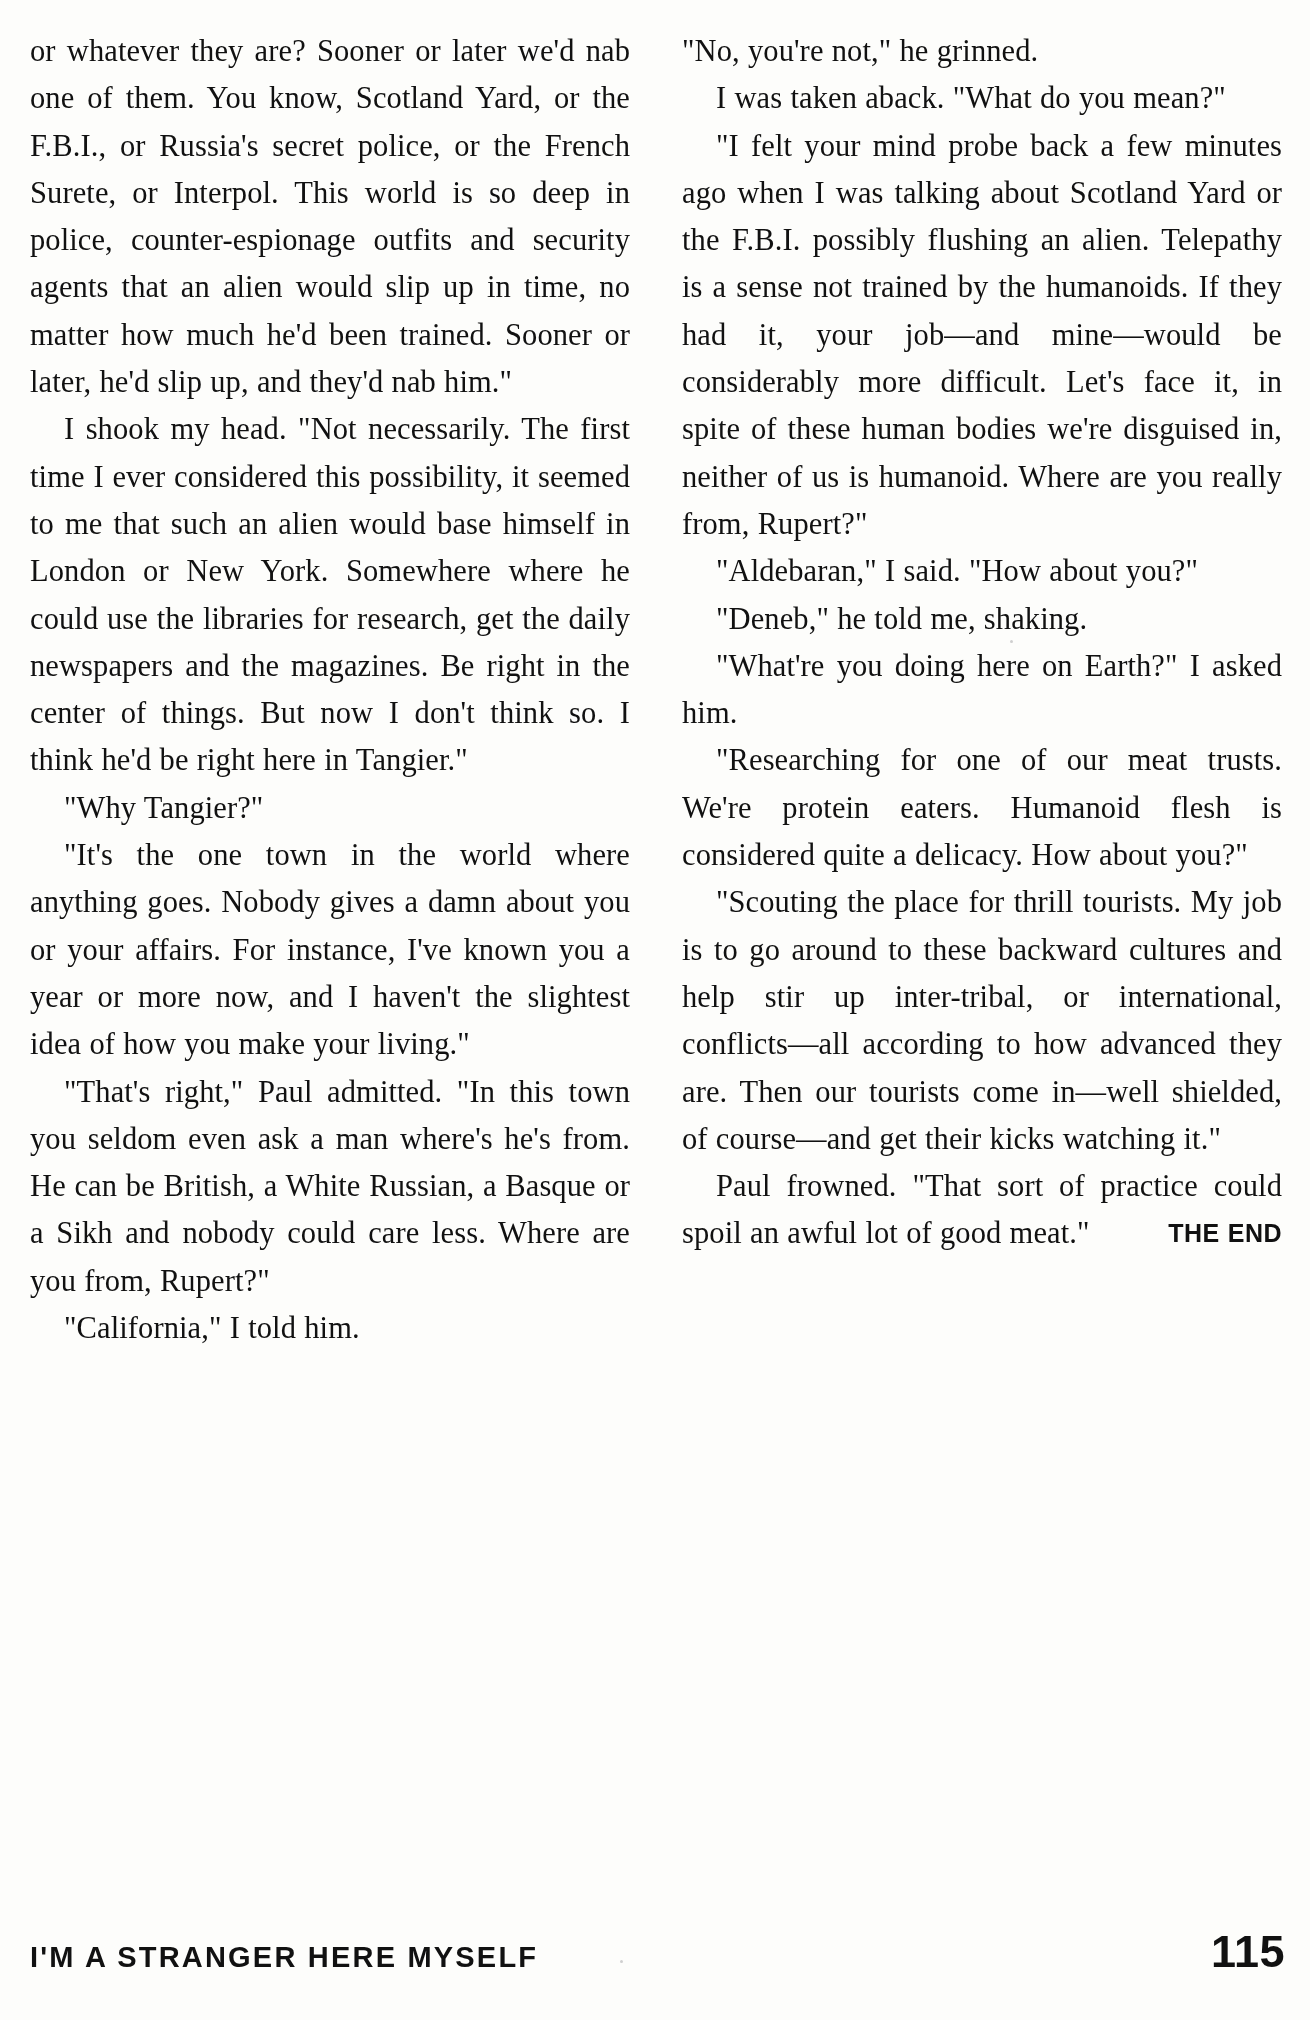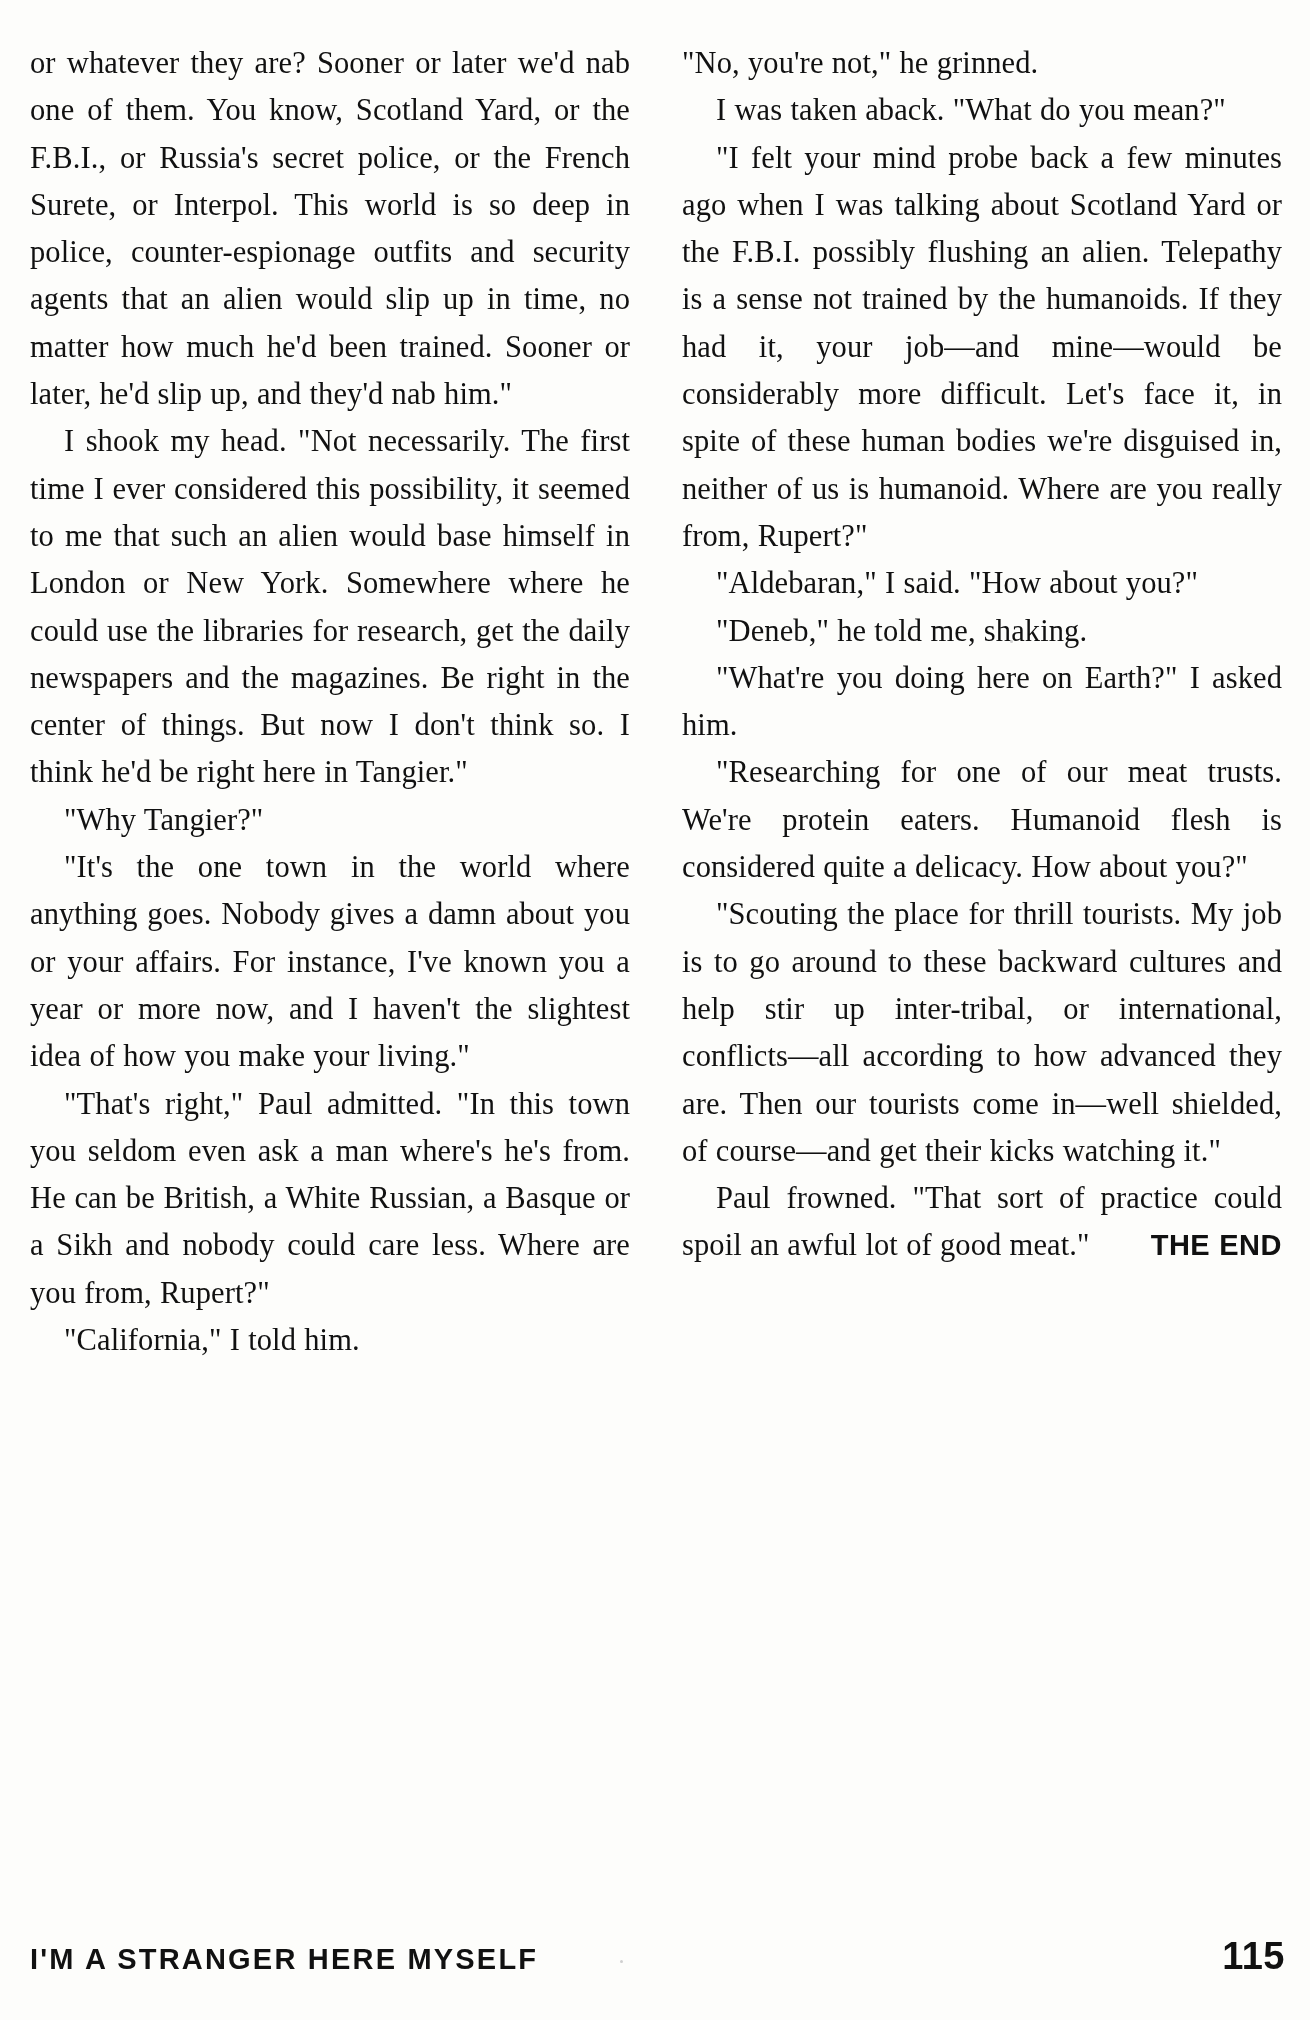--- a/index.html
+++ b/index.html
@@ -18,21 +18,21 @@
   .page {
     position: absolute;
     left: 0; top: 0;
     width: 1310px;
     height: 2020px;
     background: #fdfdfb;
   }
   .columns {
     position: absolute;
     left: 30px;
-    top: 40px;
+    top: 28px;
     width: 1255px;
     display: flex;
     gap: 52px;
   }
   .col {
     width: 600px;
   }
   .col p {
     margin: 0;
     font-size: 30.5px;
@@ -47,40 +47,40 @@
   }
   .col p.noindent {
     text-indent: 0;
   }
   .col p + p {
     margin-top: 0;
   }
   .theend {
     font-family: "Liberation Sans", sans-serif;
     font-weight: bold;
-    font-size: 29px;
+    font-size: 25px;
     letter-spacing: 0.5px;
   }
   .footer {
     position: absolute;
     left: 30px;
     bottom: 42px;
     width: 1255px;
     display: flex;
     justify-content: space-between;
     align-items: baseline;
     font-family: "Liberation Sans", sans-serif;
     font-weight: bold;
   }
   .footer-title {
     font-size: 29px;
     letter-spacing: 2.2px;
   }
   .footer-page {
-    font-size: 38px;
+    font-size: 45px;
     letter-spacing: 0.5px;
   }
   .speck {
     position: absolute;
     width: 3px; height: 3px;
     background: #cfcfcf;
     border-radius: 50%;
   }
 </style>
 </head>

